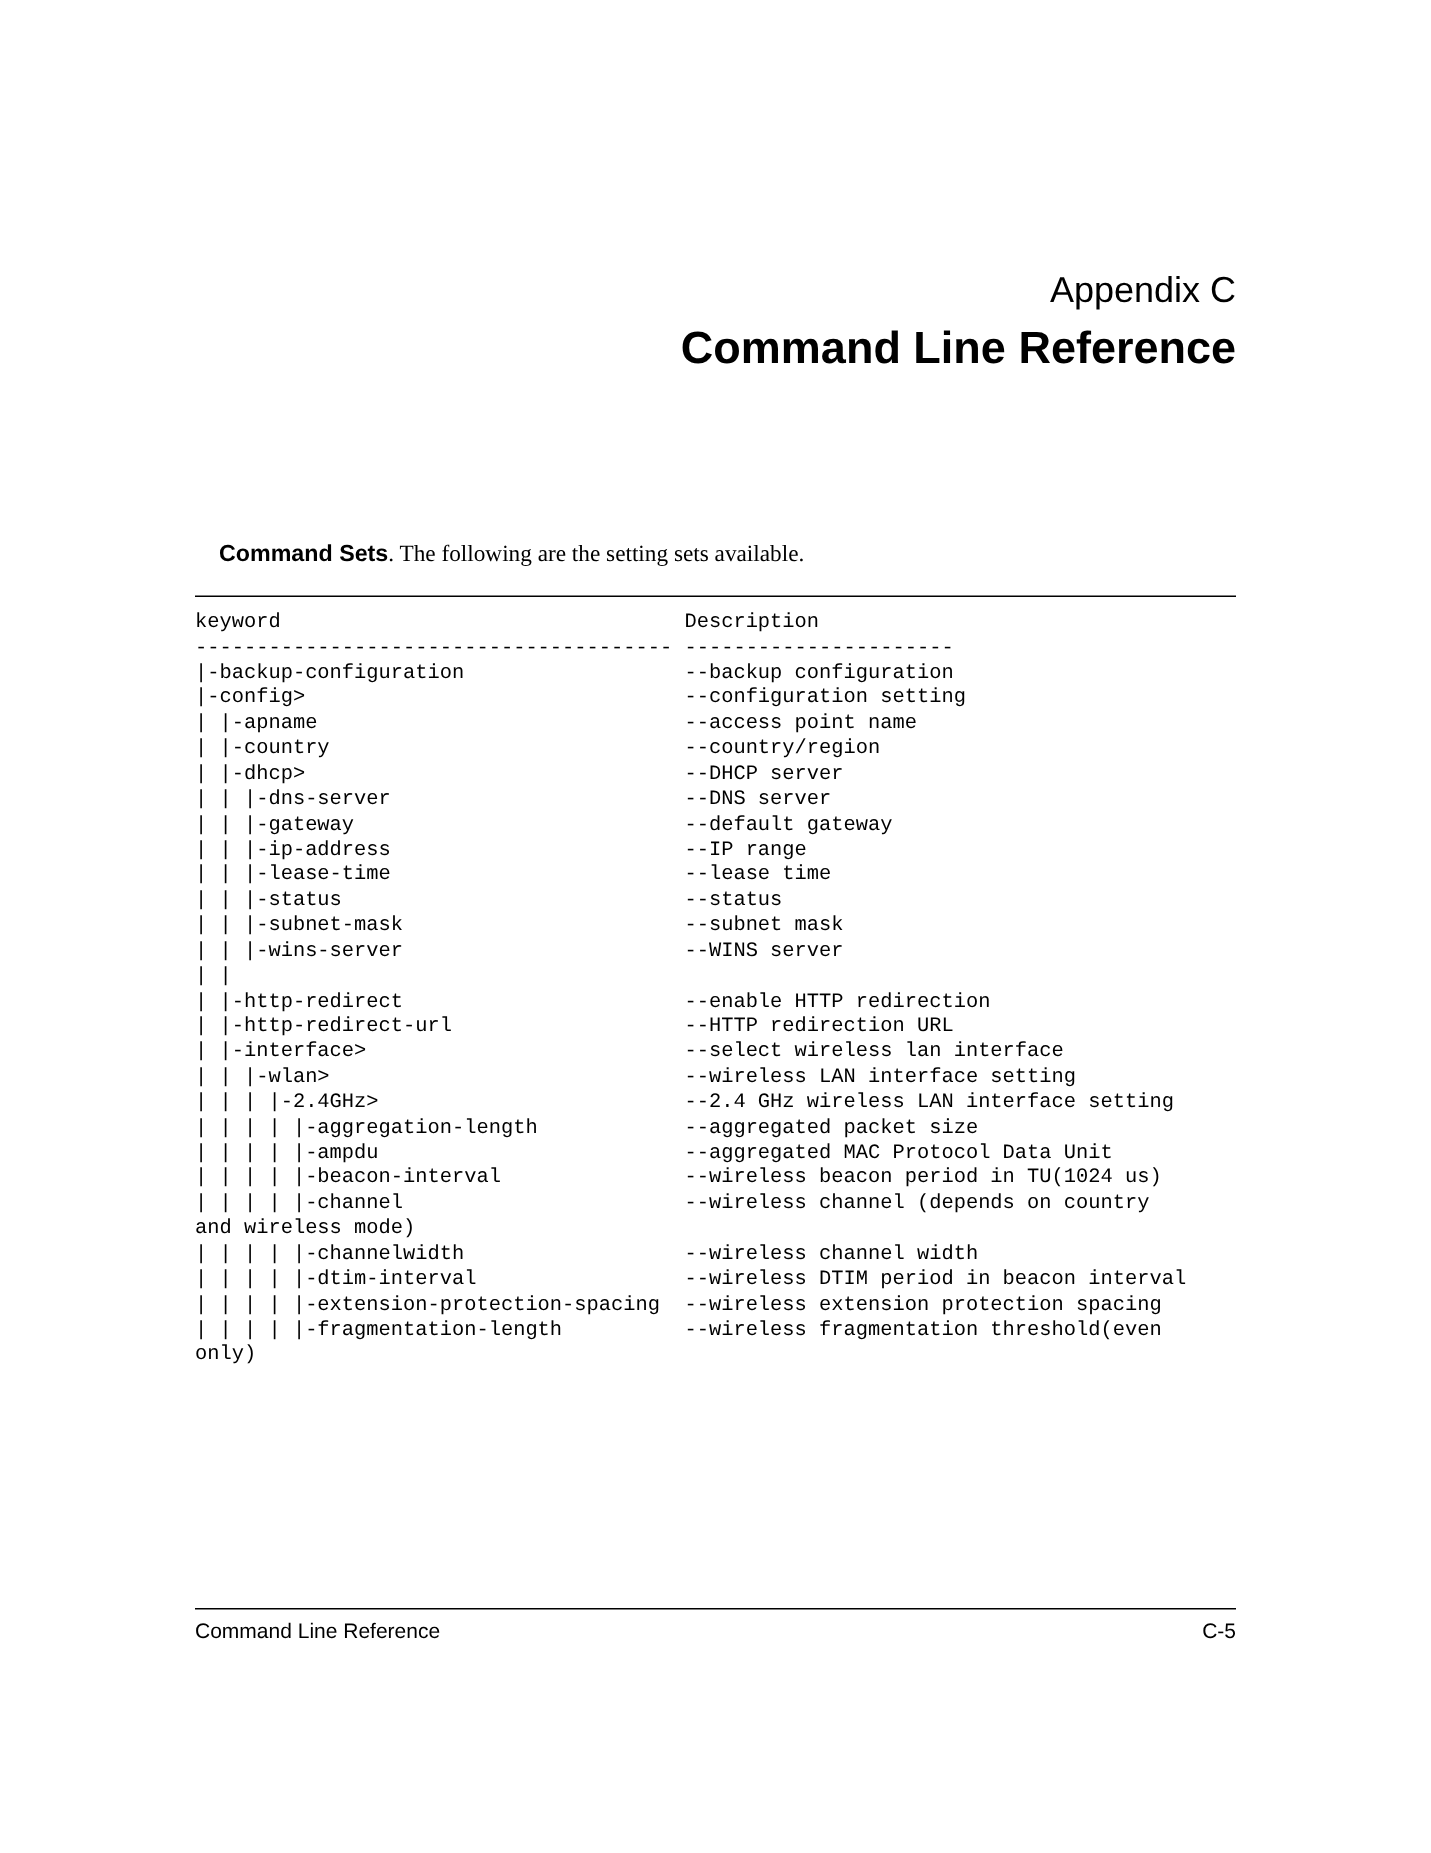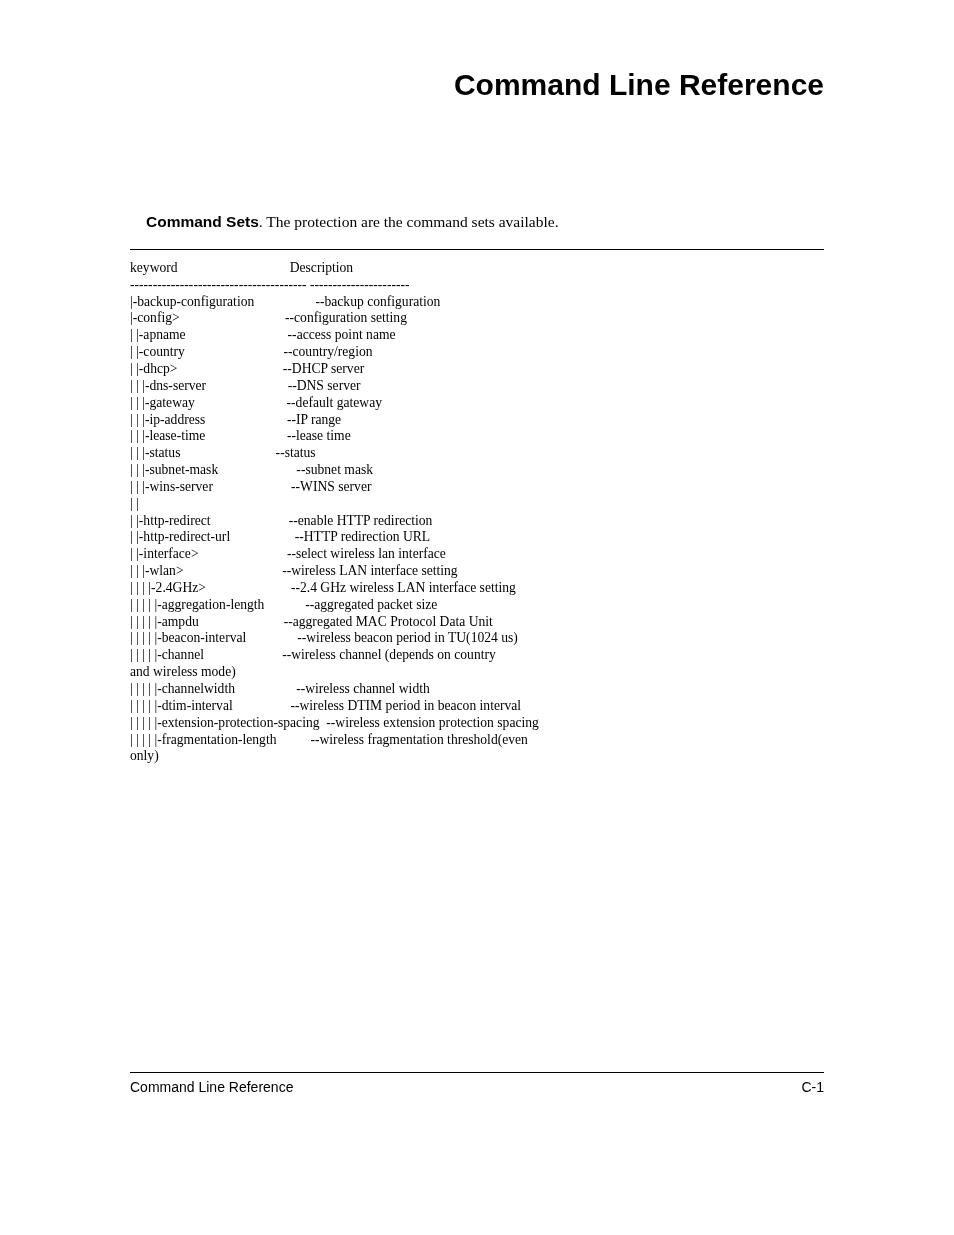--- a/index.html
+++ b/index.html
@@ -36,21 +36,21 @@
     line-height: 1.35;
     margin-top: 110px;
   }
   .intro .bold-run { font-family: Arial, Helvetica, sans-serif; font-weight: bold; margin-left: 16px; }
   .divider {
     border: none;
     border-top: 1px solid #000;
     margin: 16px 0 10px 0;
   }
   .listing {
-    font-family: Liberation Serif, serif;
+    font-family: Liberation Mono, monospace;
     font-size: 13.6px;
     line-height: 1.24;
     white-space: pre;
   }
   .footer {
     position: absolute;
     left: 130px;
     right: 130px;
     bottom: 140px;
   }
@@ -64,25 +64,26 @@
     justify-content: space-between;
     font-family: Arial, Helvetica, sans-serif;
     font-size: 14px;
   }
 </style>
 </head>
 <body>
 
 <div class="page">
 
+  <div class="appendix-label">Appendix C</div>
   <div class="appendix-title">Command Line Reference</div>
 
   <div class="intro">
     <p>
-      <span class="bold-run">Command Sets</span><span>. </span><span>The protection are the command sets available.</span>
+      <span class="bold-run">Command Sets</span><span>. </span><span>The following are the setting sets available.</span>
     </p>
   </div>
 
   <hr class="divider">
 
   <div class="listing" id="listing">keyword                                 Description
 --------------------------------------- ----------------------
 |-backup-configuration                  --backup configuration
 |-config&gt;                               --configuration setting
 | |-apname                              --access point name
@@ -109,17 +110,17 @@
 | | | | |-channelwidth                  --wireless channel width
 | | | | |-dtim-interval                 --wireless DTIM period in beacon interval
 | | | | |-extension-protection-spacing  --wireless extension protection spacing
 | | | | |-fragmentation-length          --wireless fragmentation threshold(even
 only)</div>
 
   <div class="footer">
     <hr class="footer-rule">
     <div class="footer-row">
       <span>Command Line Reference</span>
-      <span>C-1</span>
+      <span>C-5</span>
     </div>
   </div>
 
 </div>
 
 </body></html>

